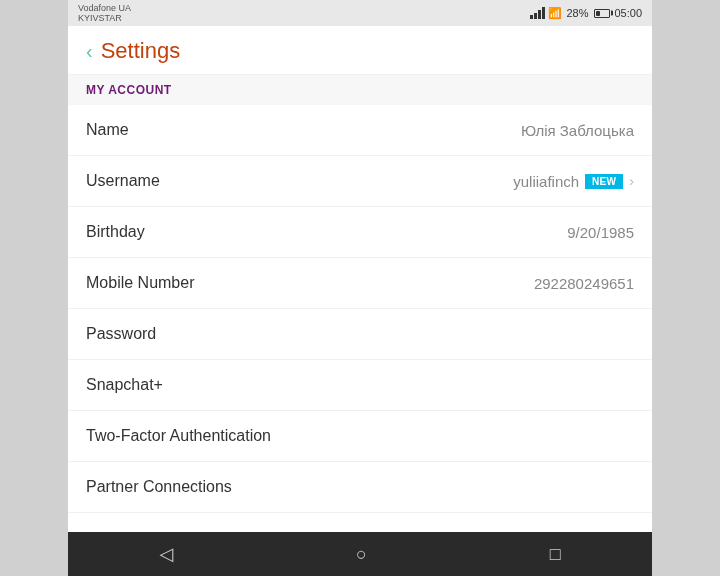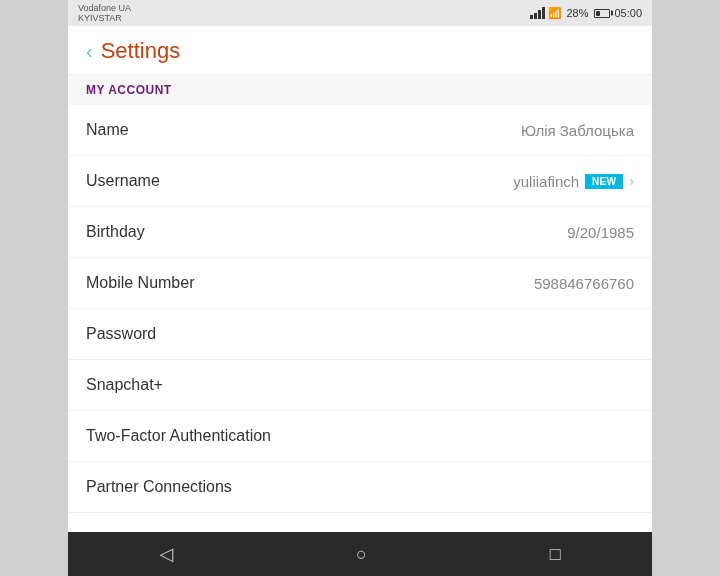--- a/index.html
+++ b/index.html
@@ -235,21 +235,21 @@
         </div>
       </div>
 
       <div class="settings-item">
         <span class="settings-item-label">Birthday</span>
         <span class="settings-item-value">9/20/1985</span>
       </div>
 
       <div class="settings-item">
         <span class="settings-item-label">Mobile Number</span>
-        <span class="settings-item-value">598846766760</span>
+        <span class="settings-item-value">292280249651</span>
       </div>
 
 
       <div class="settings-item">
         <span class="settings-item-label">Password</span>
       </div>
 
       <div class="settings-item">
         <span class="settings-item-label">Snapchat+</span>
       </div>

